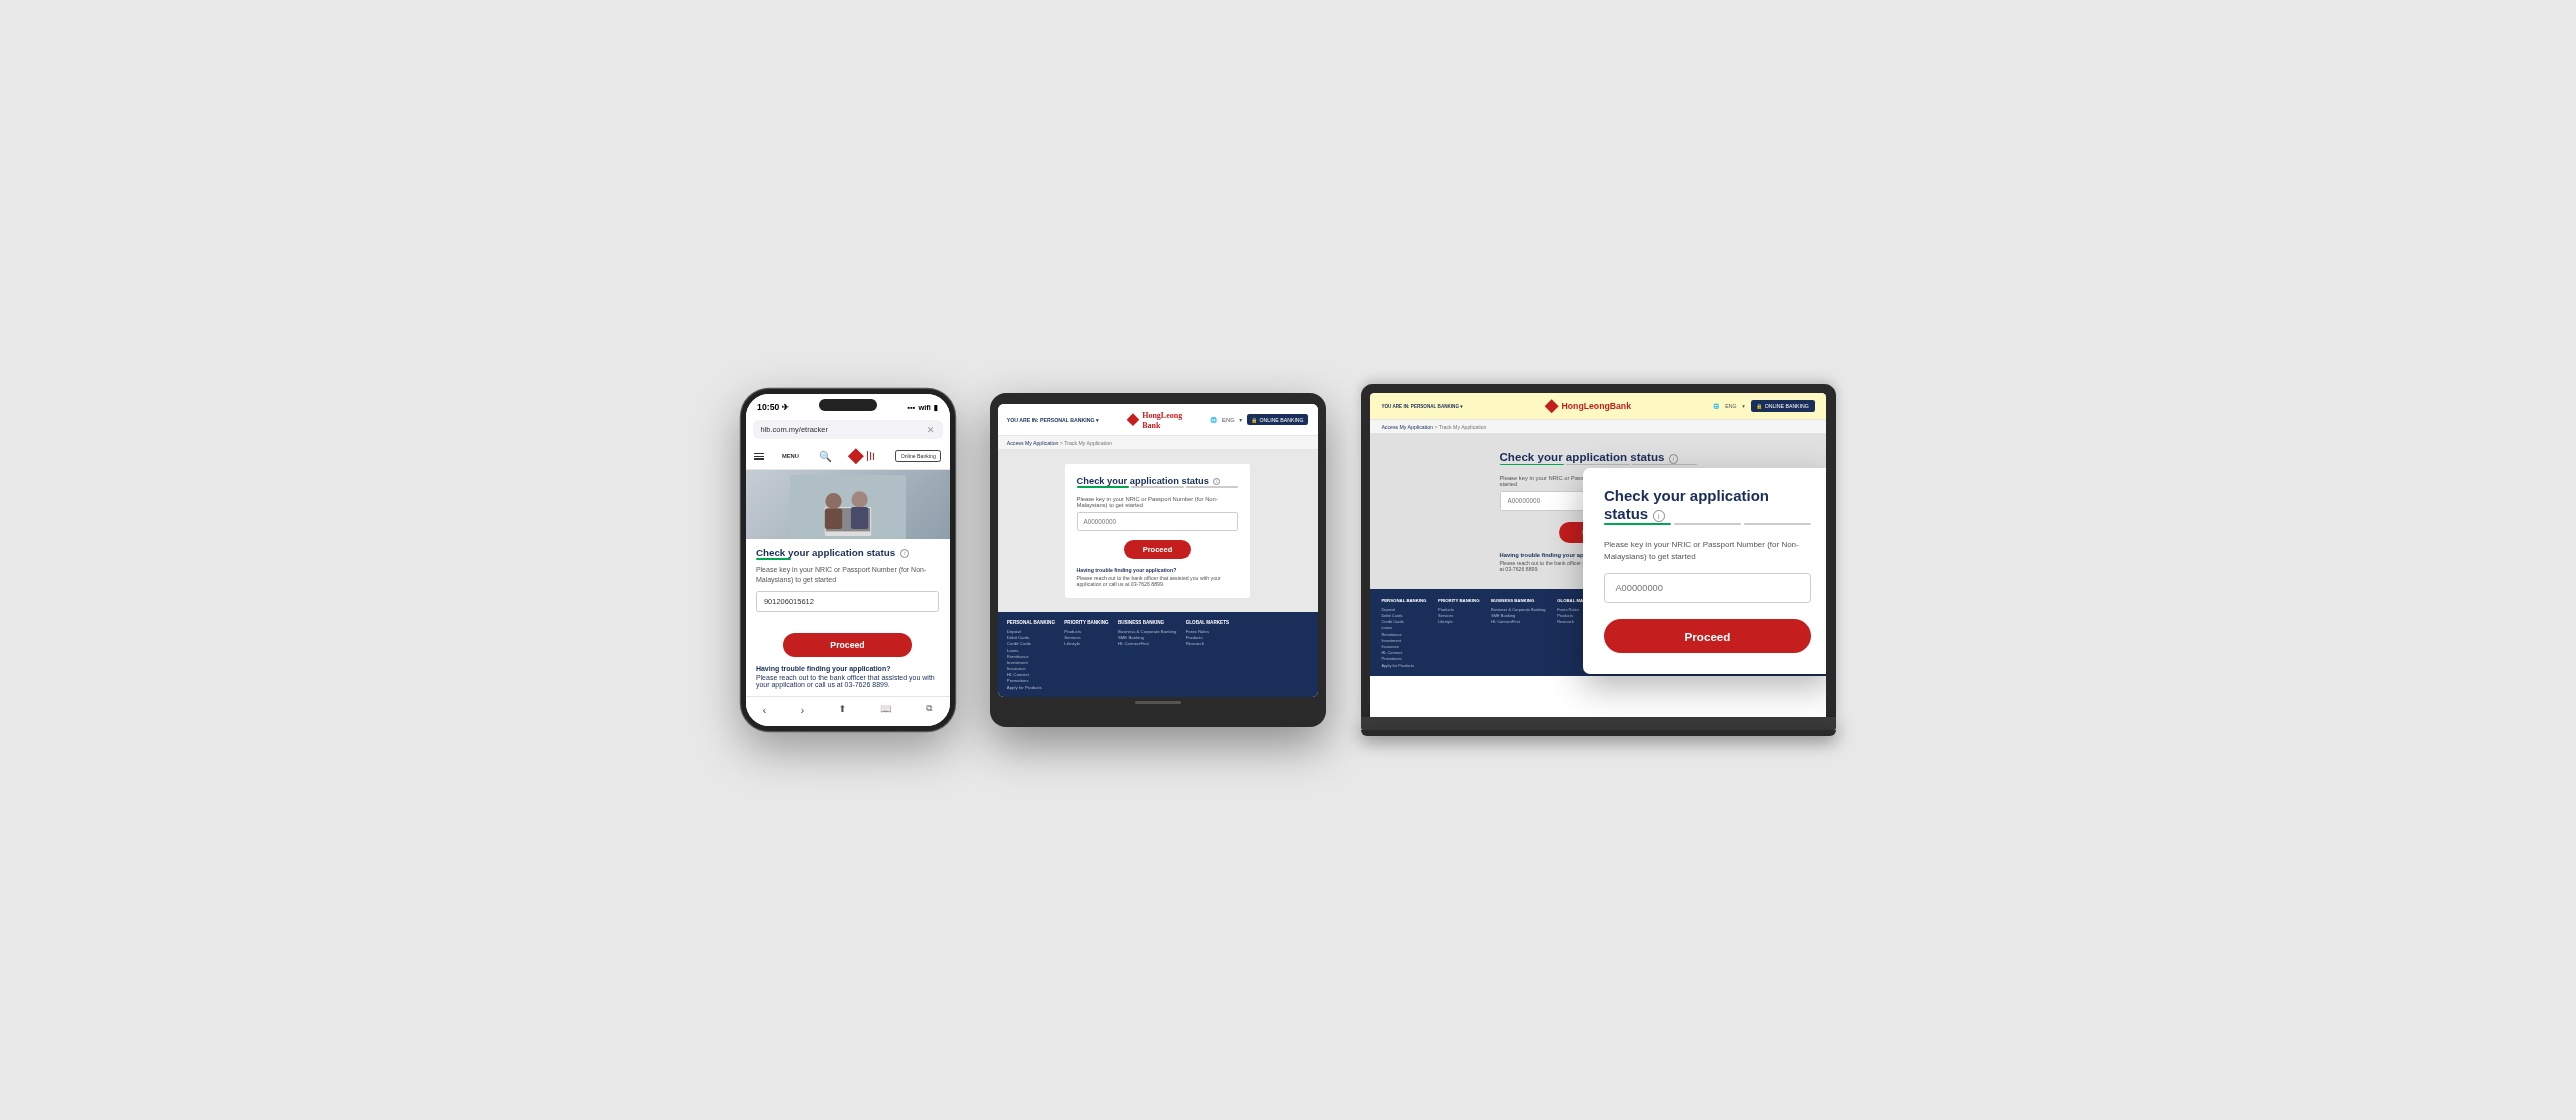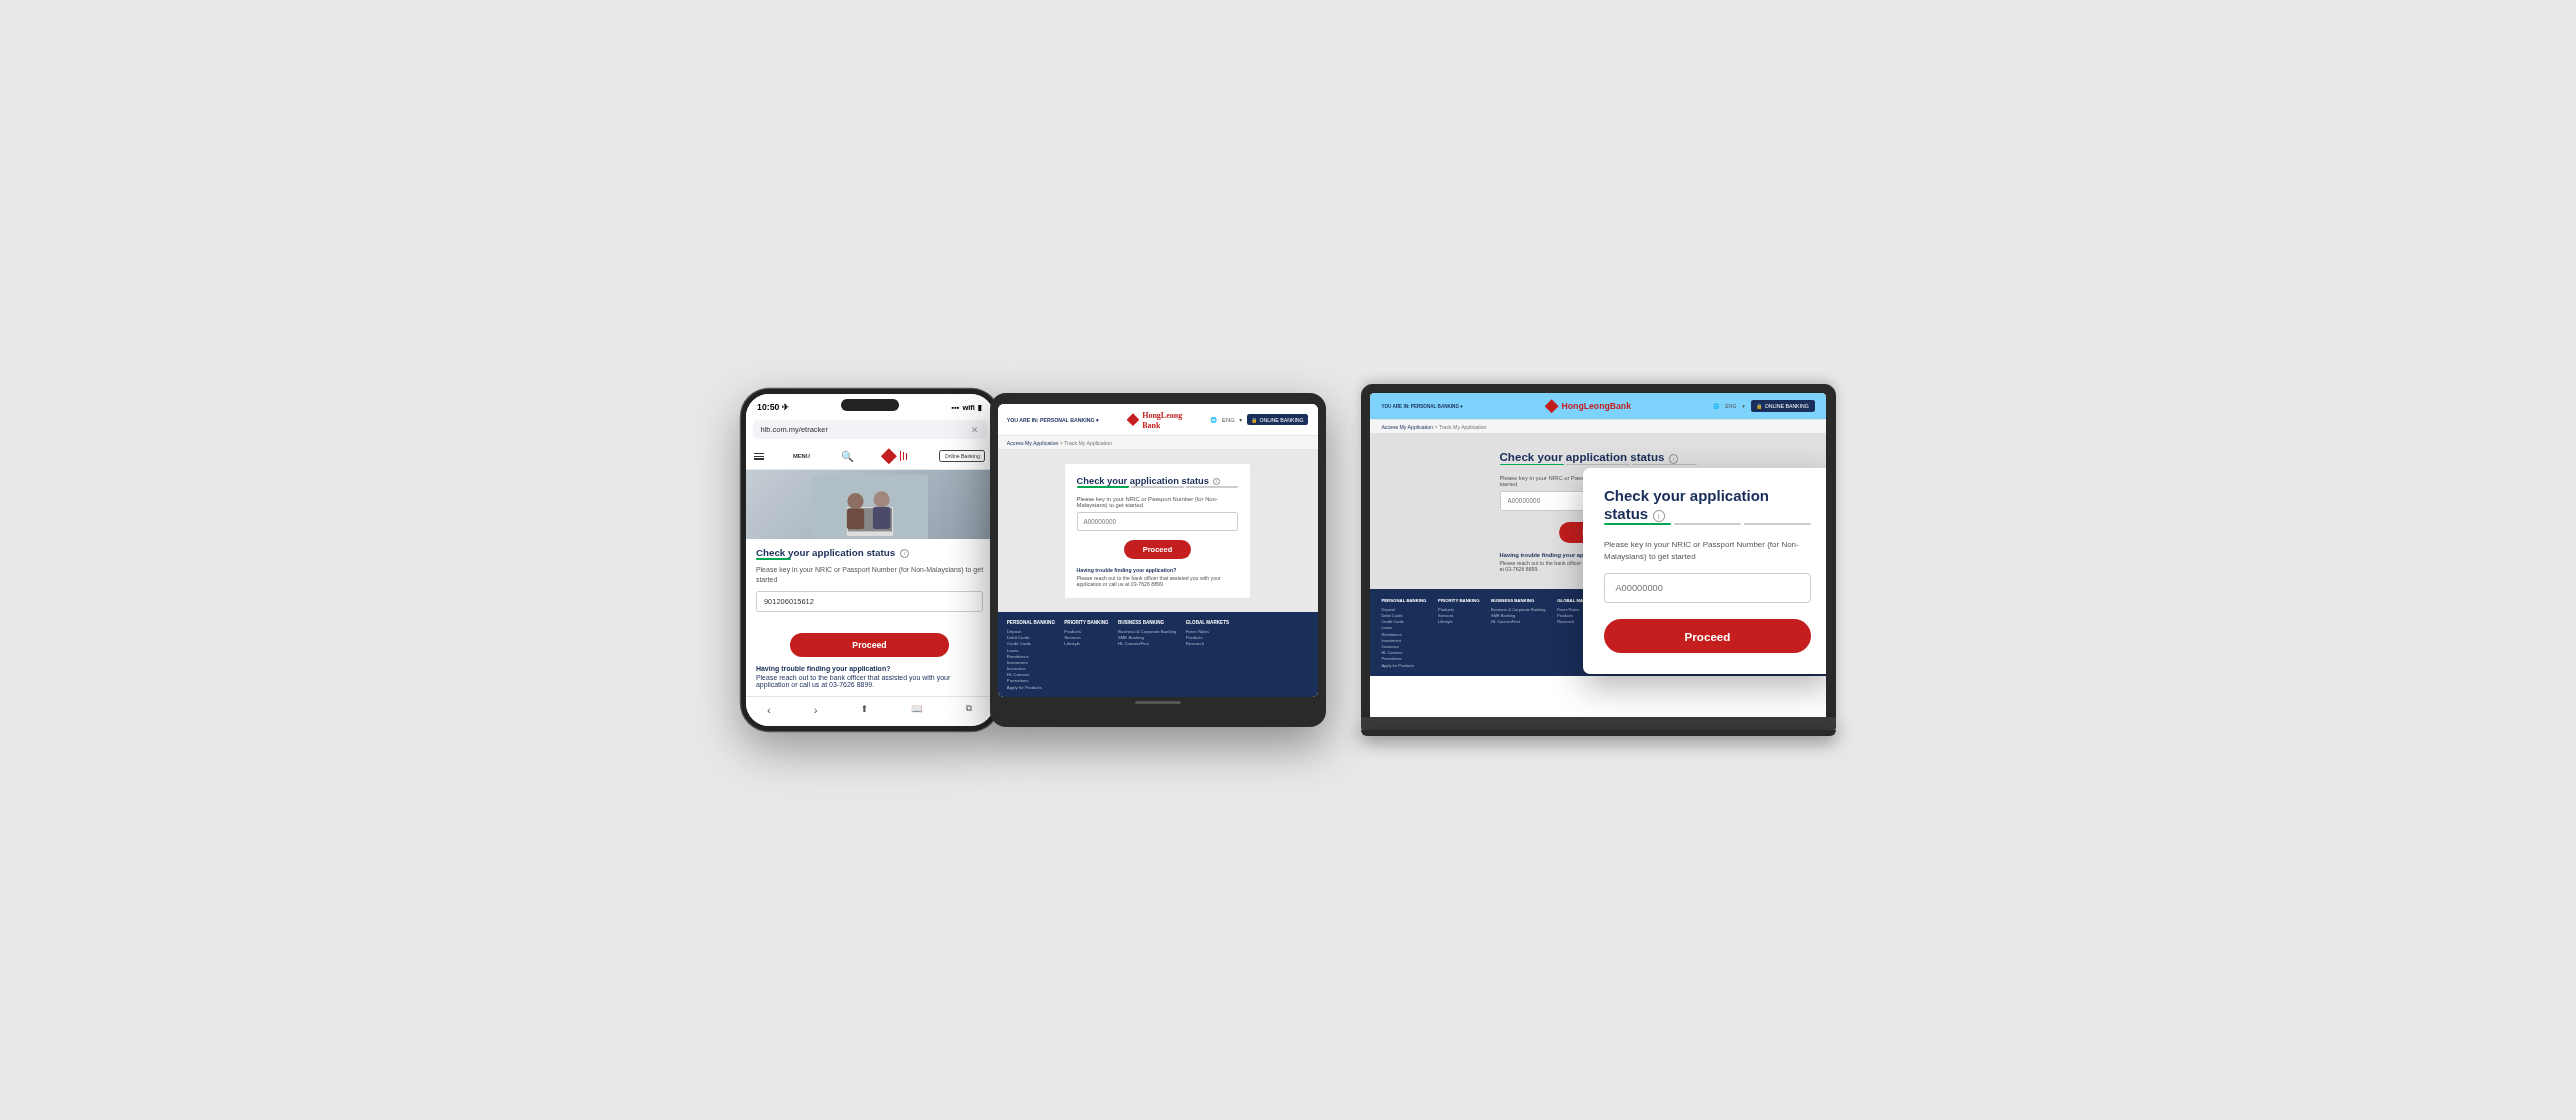--- a/index.html
+++ b/index.html
@@ -15,21 +15,21 @@
       padding: 46px 35px;
     }
 
     
     .phone-wrapper {
       position: relative;
       width: 214px;
       flex-shrink: 0;
     }
     .phone-frame {
-      width: 258px;
+      width: 214px;
       background: #fff;
       border-radius: 28px;
       border: 5.8px solid #222;
       box-shadow: 0 0 0 1.2px #555, 0 17.4px 46px rgba(0,0,0,0.35);
       overflow: hidden;
       position: relative;
     }
     .phone-notch-bar {
       background: #fff;
       height: 25.5px;
@@ -339,21 +339,21 @@
       box-shadow: 0 4.6px 17.4px rgba(0,0,0,0.4);
     }
     .laptop-base-bottom {
       background: #2a2a2a;
       height: 5.8px;
       border-radius: 0 0 11.6px 11.6px;
       box-shadow: 0 5.8px 17.4px rgba(0,0,0,0.5);
     }
     
     .ls-header {
-      background: #7dd3fc;
+      background: #fef9c3;
       padding: 5.8px 11.6px;
       display: flex;
       align-items: center;
       justify-content: space-between;
       border-bottom: 0.6px solid #e5e5e5;
     }
     .ls-you-are { font-size: 4.6px; color: #777; }
     .ls-you-are span { color: #1a2e5a; font-weight: 600; }
     .hlb-logo-laptop { display: flex; align-items: center; gap: 2.9px; }
     .hlb-diamond-laptop {

